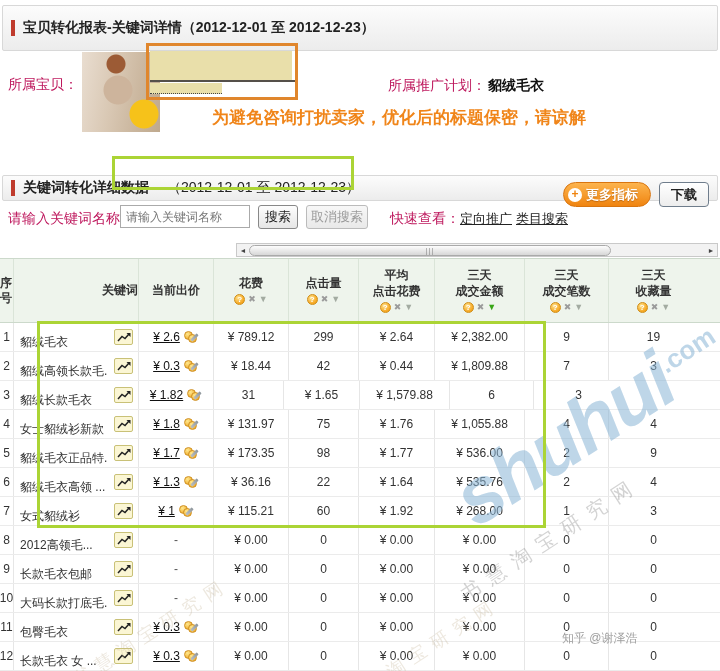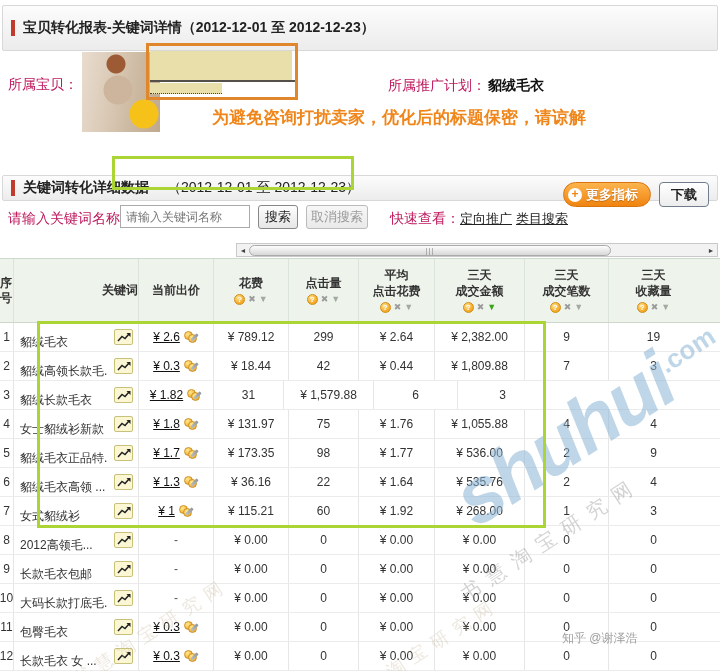--- a/index.html
+++ b/index.html
@@ -324,20 +324,21 @@
           </div>
           <div class="tcell c2">
             <span class="bid-val">¥ 1.82</span>
             <span class="coin-edit">
               <span class="coin"></span>
               <span class="coin coin2"></span>
               <span class="pencil"></span>
             </span>
           </div>
           <div class="tcell c4">31</div>
+          <div class="tcell c5">¥ 1.65</div>
           <div class="tcell c6">¥ 1,579.88</div>
           <div class="tcell c7">6</div>
           <div class="tcell c8">3</div>
         </div>
         <div class="trow">
           <div class="tcell c0">4</div>
           <div class="tcell c1 kw-cell">
             <span class="kw-text">女士貂绒衫新款</span>
             <span class="trend-icon">
               <svg width="14" height="11" viewBox="0 0 14 11">

